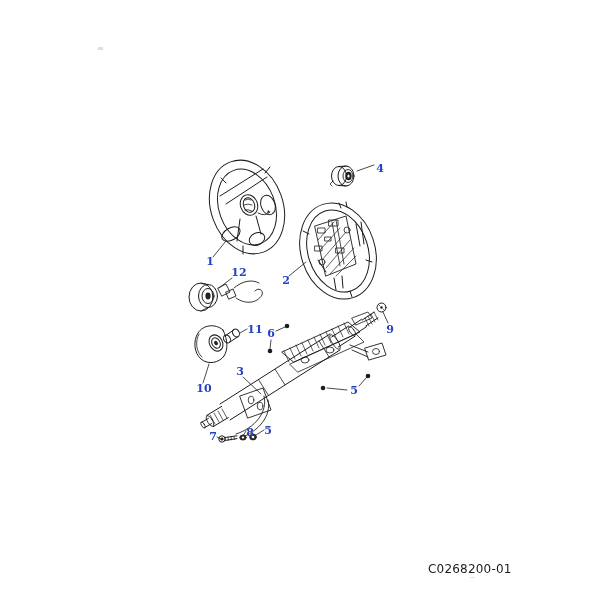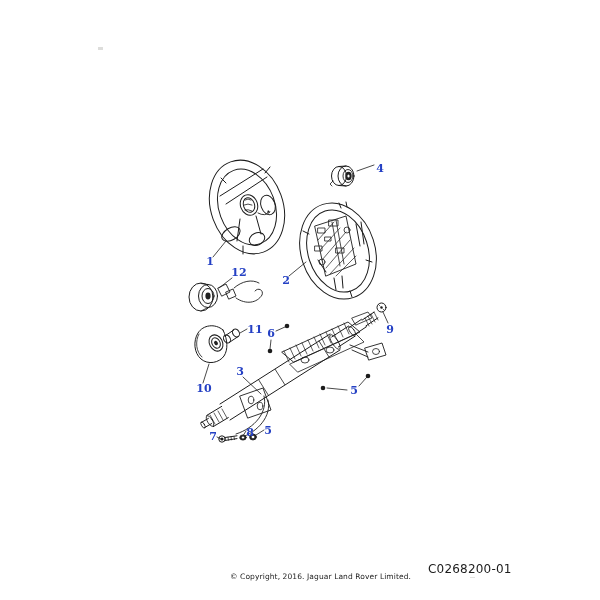--- a/index.html
+++ b/index.html
@@ -258,14 +258,13 @@
       <text x="204" y="392">10</text>
       <text x="255" y="333">11</text>
       <text x="239" y="276">12</text>
     </g>
   </svg>
 
   <div class="speck"></div>
   <div class="speck2"></div>
 
   <div class="figure-code">C0268200-01</div>
-  <div class="copyright">© Copyright, 2016. Jaguar Land Rover Limited.</div>
 </div>
 
 </body></html>

